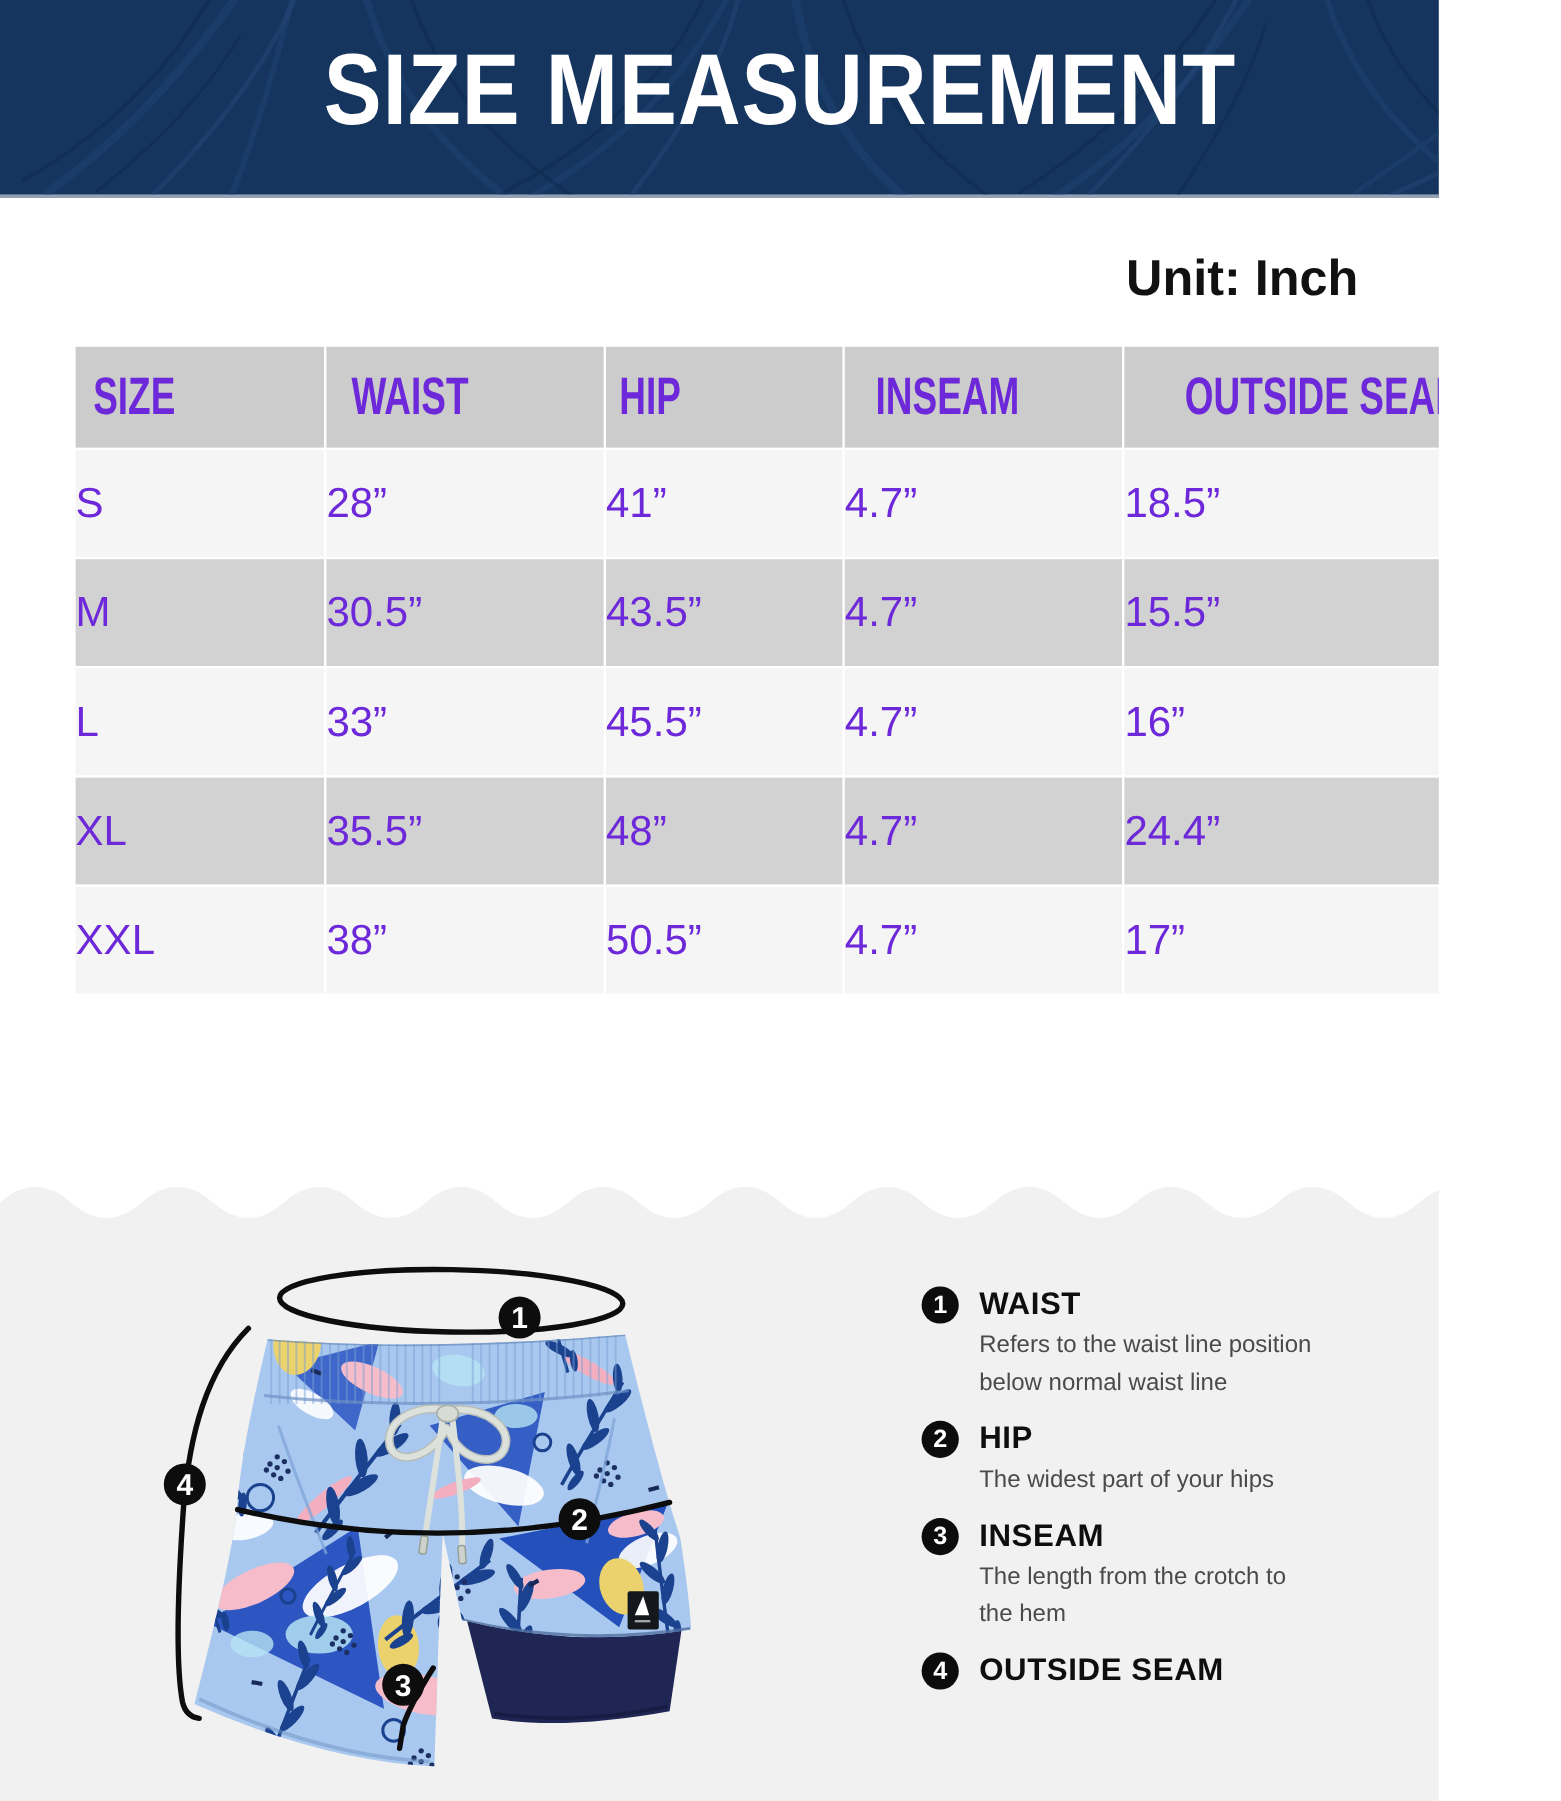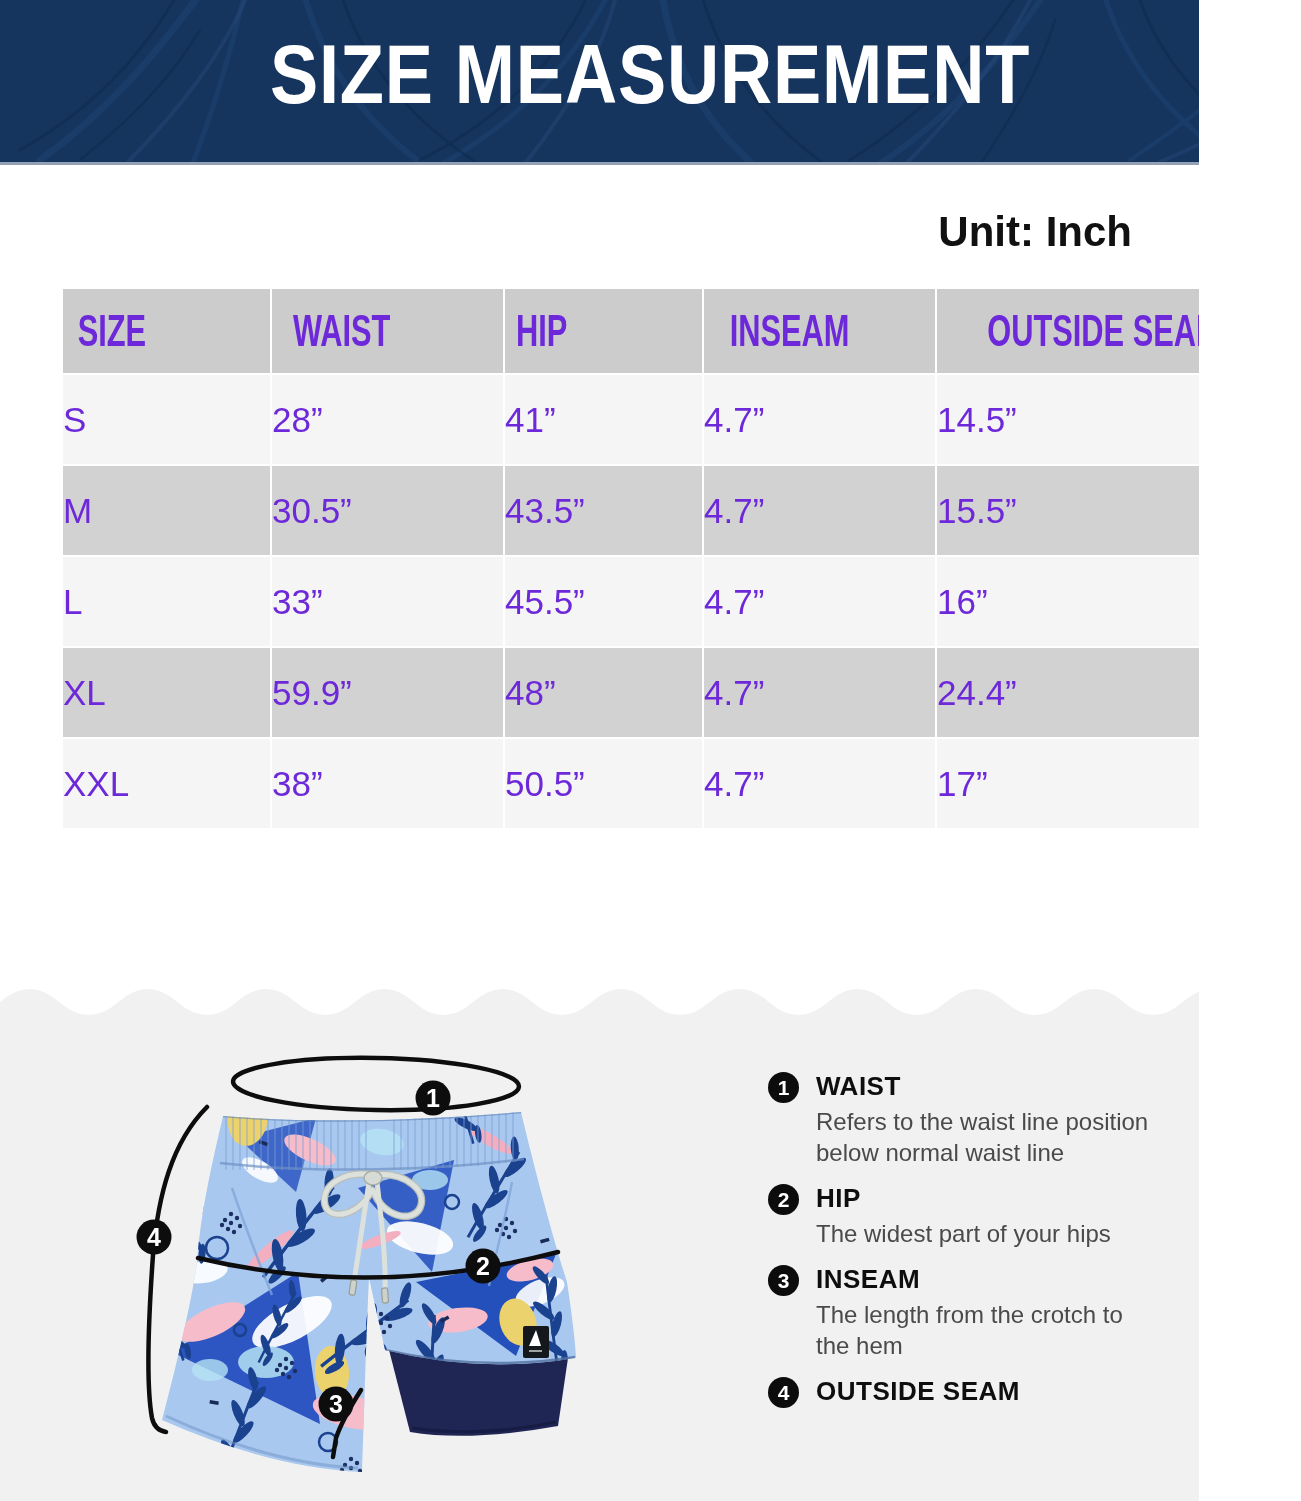--- a/index.html
+++ b/index.html
@@ -33,21 +33,21 @@
 
   
   .shorts-svg{position:absolute;left:120px;top:1020px;width:580px;height:481px;}
 
   
   .legend{position:absolute;left:768px;top:1070px;width:470px;display:flex;flex-direction:column;gap:14px;}
   .legend-item{display:flex;align-items:flex-start;gap:17px;}
   .legend-badge{flex:0 0 auto;width:31px;height:31px;border-radius:50%;background:#0c0c0c;color:#ffffff;
           font-size:21px;font-weight:bold;display:flex;align-items:center;justify-content:center;margin-top:2px;}
   .legend-title{font-size:26px;font-weight:bold;color:#0e0e0e;letter-spacing:0.5px;line-height:32px;}
-  .legend-desc{font-size:24px;color:#4a4a4a;line-height:31px;margin-top:4px;white-space:pre-line;}
+  .legend-desc{font-size:20px;color:#4a4a4a;line-height:31px;margin-top:4px;white-space:pre-line;}
 </style>
 </head>
 <body>
 
 <div class="canvas">
 
   <div class="header">
     <svg class="header-texture" viewBox="0 0 1301 162" preserveAspectRatio="none">
       <g fill="none" stroke-linecap="round">
         <g stroke="#1e4273" opacity="0.55">
@@ -99,39 +99,39 @@
         <th><span>INSEAM</span></th>
         <th><span>OUTSIDE SEAM</span></th>
       </tr>
     </thead>
     <tbody>
       <tr class="row-light">
         <td>S</td>
         <td>28”</td>
         <td>41”</td>
         <td>4.7”</td>
-        <td>14.5”</td>
+        <td>18.5”</td>
       </tr>
       <tr class="row-gray">
         <td>M</td>
         <td>30.5”</td>
         <td>43.5”</td>
         <td>4.7”</td>
         <td>15.5”</td>
       </tr>
       <tr class="row-light">
         <td>L</td>
         <td>33”</td>
         <td>45.5”</td>
         <td>4.7”</td>
         <td>16”</td>
       </tr>
       <tr class="row-gray">
         <td>XL</td>
-        <td>59.9”</td>
+        <td>35.5”</td>
         <td>48”</td>
         <td>4.7”</td>
         <td>24.4”</td>
       </tr>
       <tr class="row-light">
         <td>XXL</td>
         <td>38”</td>
         <td>50.5”</td>
         <td>4.7”</td>
         <td>17”</td>

